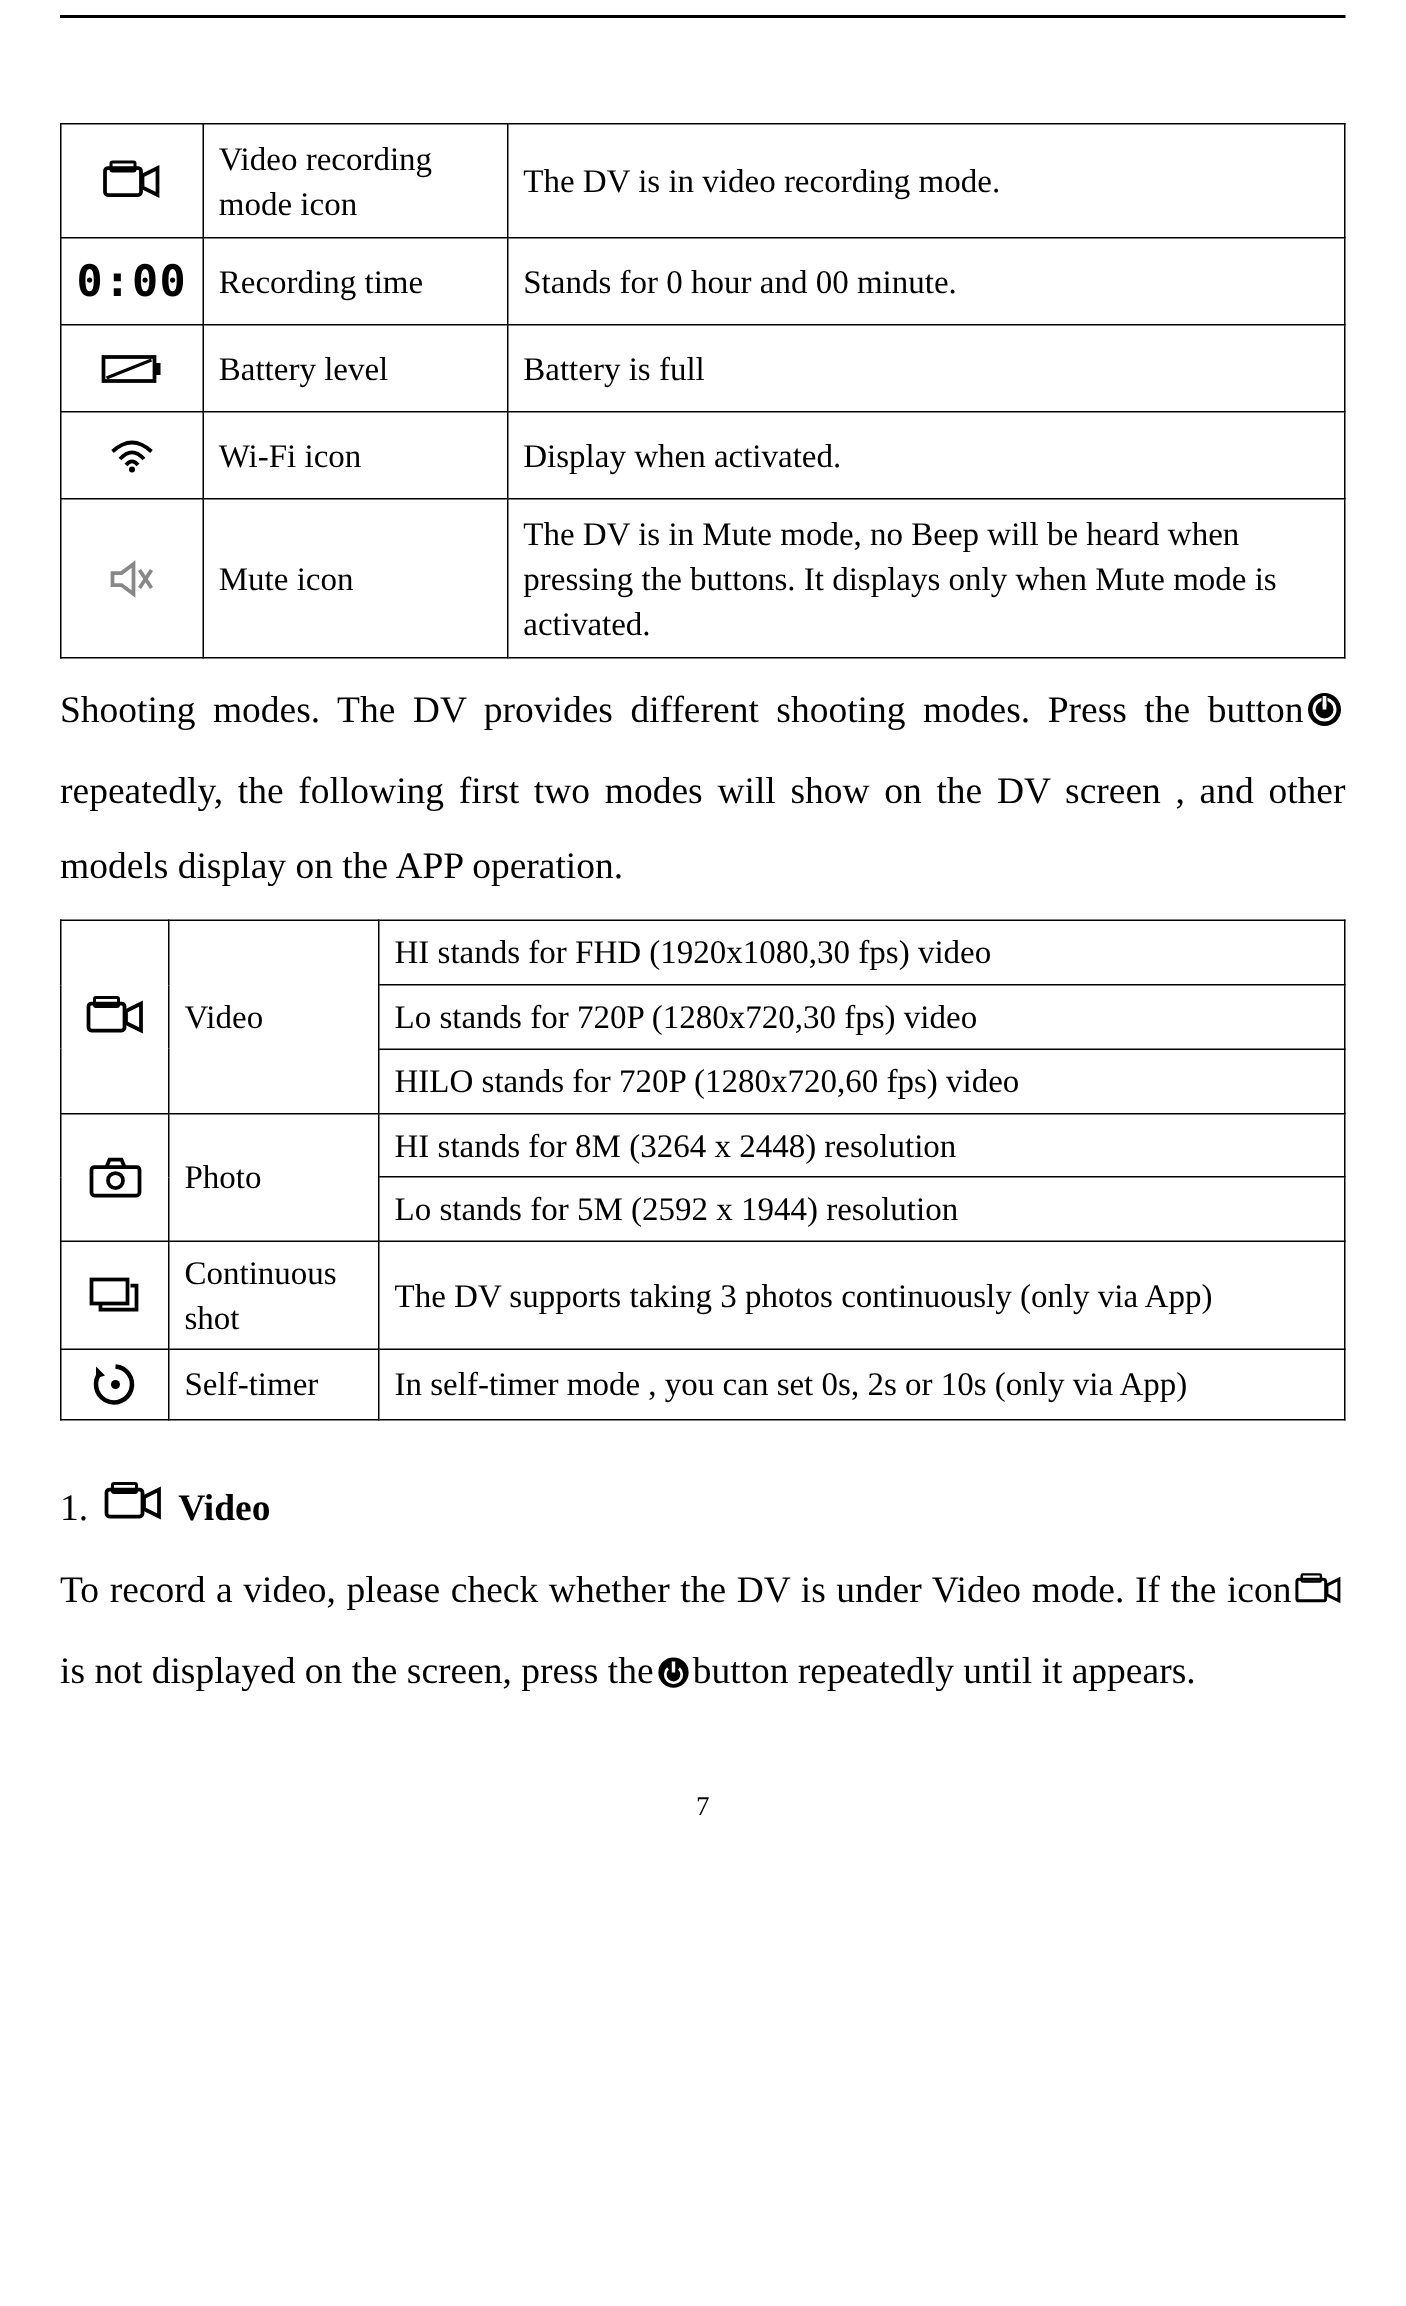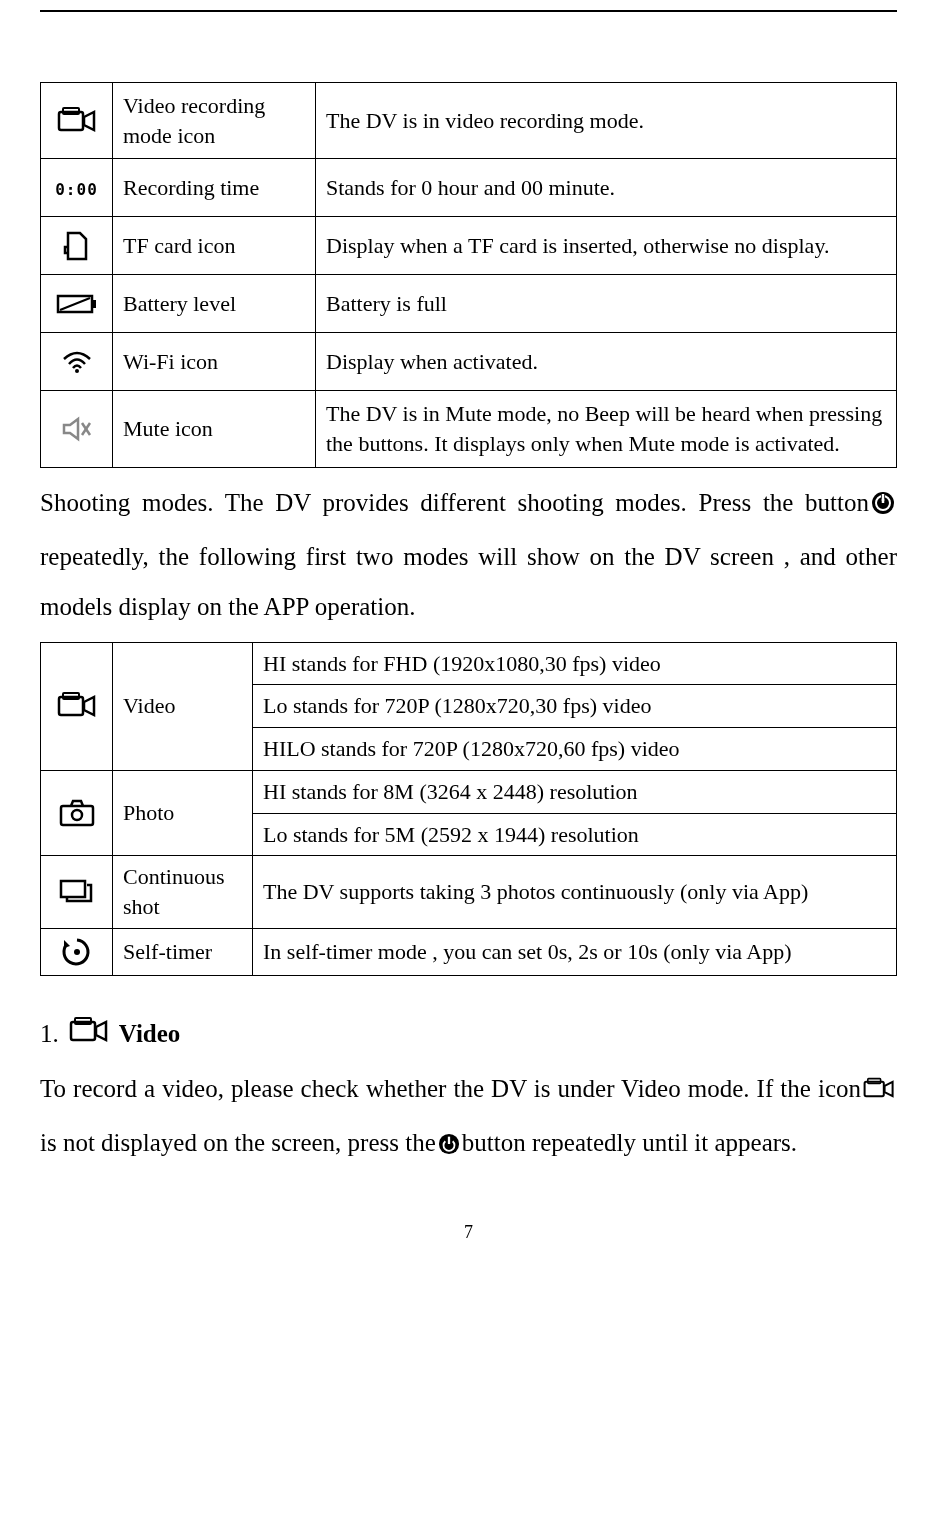--- a/index.html
+++ b/index.html
@@ -40,21 +40,21 @@
     .t2 td { font-size: 22px; padding: 6px 10px; margin-top: 16px; }
     .t2 .col-name { width: 140px; }
     .para {
       font-size: 25px;
       line-height: 2.0;
       margin: 10px 0;
       text-align: justify;
     }
     .bold { font-weight: normal; }
     .hi-glyph { font-size: 26px; font-family: "Times New Roman", serif; }
-    .time-glyph { font-family: monospace; font-size: 16px; letter-spacing: 1px; font-weight: bold; }
+    .time-glyph { font-family: monospace; font-size: 29px; letter-spacing: 1px; font-weight: bold; }
     .inline-icon {
       display: inline-block;
       vertical-align: -4px;
       margin: 0 2px;
     }
     .section-head {
       font-size: 25px;
       margin-top: 40px;
       margin-bottom: 12px;
       display: flex;
@@ -87,30 +87,20 @@
           <path d="M27 11 L37 6 L37 24 L27 19 Z" fill="none" stroke="#000" stroke-width="2.5"></path>
         </svg>
       </td>
       <td class="col-name">Video recording mode icon</td>
       <td class="col-desc">The DV is in video recording mode.</td>
     </tr>
     <tr>
       <td class="col-icon"><span class="time-glyph">0:00</span></td>
       <td class="col-name">Recording time</td>
       <td class="col-desc">Stands for 0 hour and 00 minute.</td>
-    </tr>
-    <tr>
-      <td class="col-icon">
-        <svg width="30" height="34" viewBox="0 0 30 34">
-          <path d="M6 4 L18 4 L24 10 L24 30 L6 30 Z" fill="none" stroke="#000" stroke-width="2.5"></path>
-          <path d="M6 18 L3 18 L3 24 L6 24" fill="none" stroke="#000" stroke-width="2.5"></path>
-        </svg>
-      </td>
-      <td class="col-name">TF card icon</td>
-      <td class="col-desc">Display when a TF card is inserted, otherwise no display.</td>
     </tr>
     <tr>
       <td class="col-icon">
         <svg width="42" height="22" viewBox="0 0 42 22">
           <rect x="2" y="3" width="34" height="16" fill="none" stroke="#000" stroke-width="2.5"></rect>
           <rect x="37" y="7" width="3" height="8" fill="#000"></rect>
           <path d="M4 17 L34 5" stroke="#000" stroke-width="2"></path>
         </svg>
       </td>
       <td class="col-name">Battery level</td>

